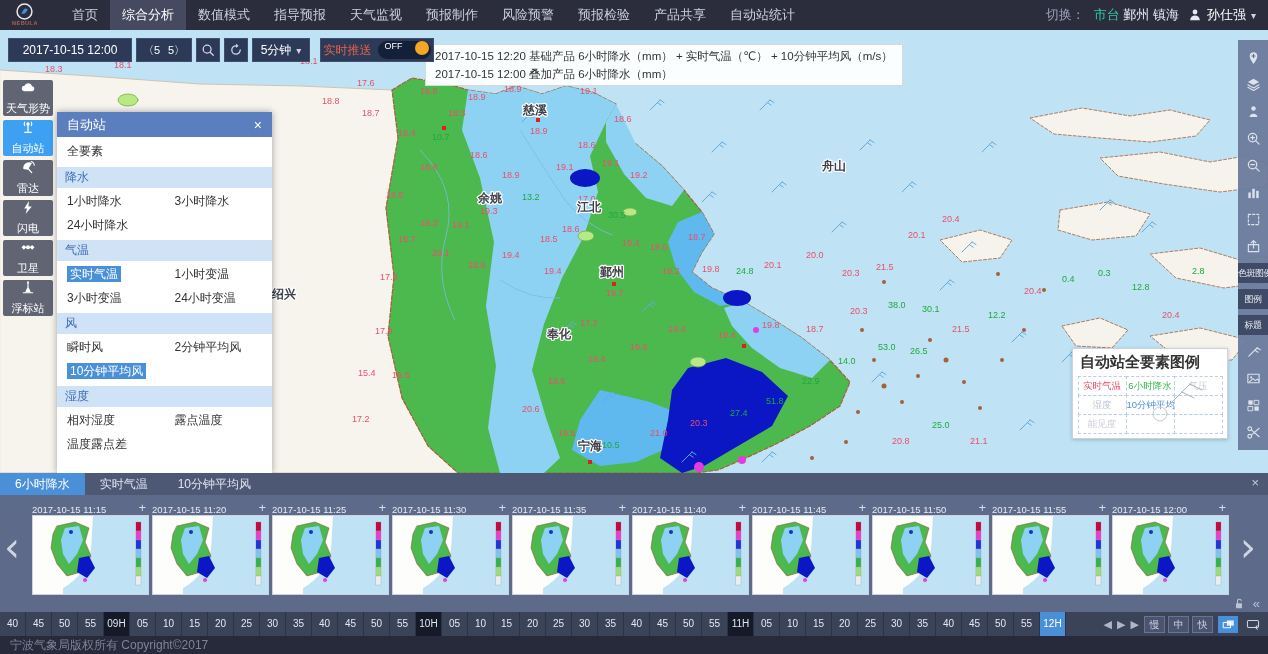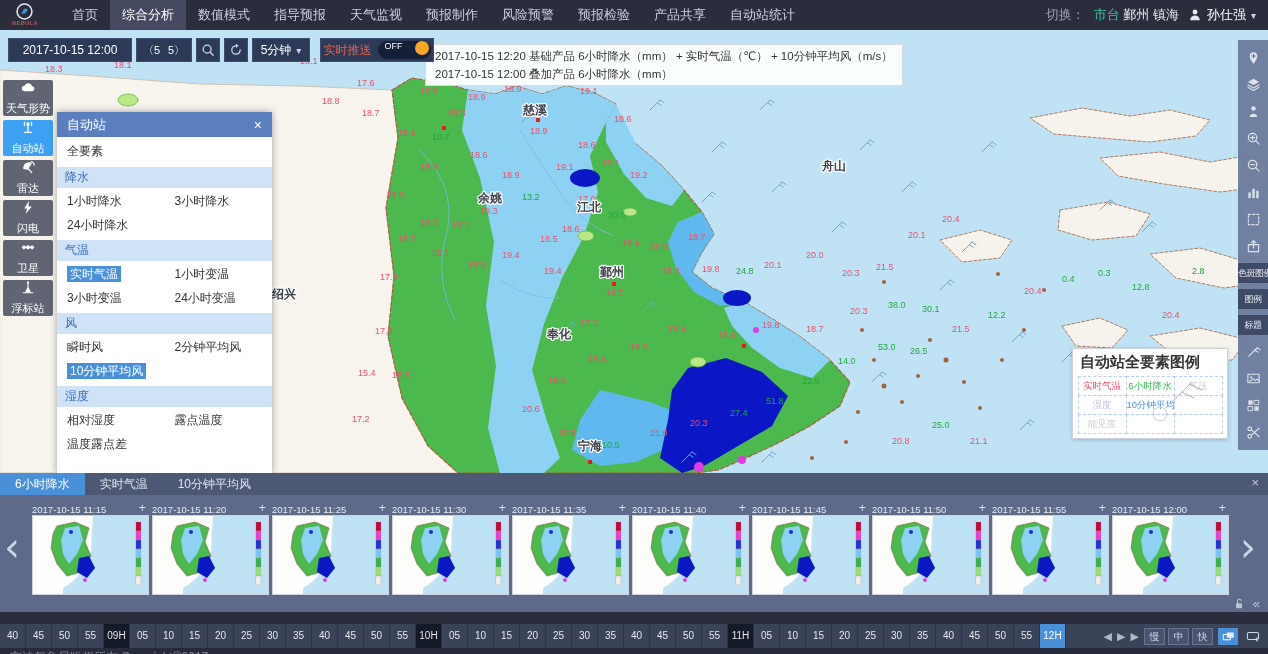--- a/index.html
+++ b/index.html
@@ -88,21 +88,21 @@
   .chev{position:absolute;top:32px;font-size:40px;color:#cdd4e2;cursor:pointer;line-height:1;font-family:"DejaVu Sans",sans-serif;}
   .chev.left{left:4px;}
   .chev.right{right:12px;}
   .thumbs{display:flex;gap:3px;}
   .thumb{width:117px;cursor:pointer;}
   .thumb-h{display:flex;justify-content:space-between;color:#e8ebf4;font-size:9.5px;height:15px;align-items:flex-end;padding-right:3px;}
   .thumb-h .plus{font-size:13px;color:#d7dce8;cursor:pointer;}
   .thumb-img{background:#fff;height:80px;border:1px solid #cdd2de;box-sizing:border-box;}
   .strip-right{position:absolute;right:8px;bottom:1px;display:flex;gap:8px;color:#bcc3d4;align-items:center;font-size:13px;}
   .strip-right span{cursor:pointer;}
-  .timeline{height:24px;background:#3a4358;display:flex;margin-top:12px;}
+  .timeline{height:24px;background:#3a4358;display:flex;}
   .tl-cells{display:flex;}
   .tl-cell{width:26px;height:24px;line-height:24px;text-align:center;font-size:10px;color:#e4e7f0;border-right:1px solid #2c3344;box-sizing:border-box;cursor:pointer;background:#3a4358;}
   .tl-cell.hour{background:#151a28;}
   .tl-cell.active{background:#4a90d9;color:#fff;}
   .tl-controls{flex:1;display:flex;align-items:center;gap:5px;padding:0 5px;justify-content:flex-end;}
   .tl-btn{color:#aeb6c8;font-size:11px;cursor:pointer;line-height:1;}
   .speed{width:19px;height:15px;line-height:15px;text-align:center;font-size:10px;color:#cfd5e4;background:#4a5370;border:1px solid #6a7490;cursor:pointer;box-sizing:content-box;}
   .tl-ic{width:20px;height:17px;display:flex;align-items:center;justify-content:center;color:#cfd5e4;cursor:pointer;}
   .tl-ic.active{background:#4a90d9;color:#fff;}
   .footer{height:18px;background:#262a3a;color:#7d8496;font-size:12px;line-height:18px;padding-left:10px;}

